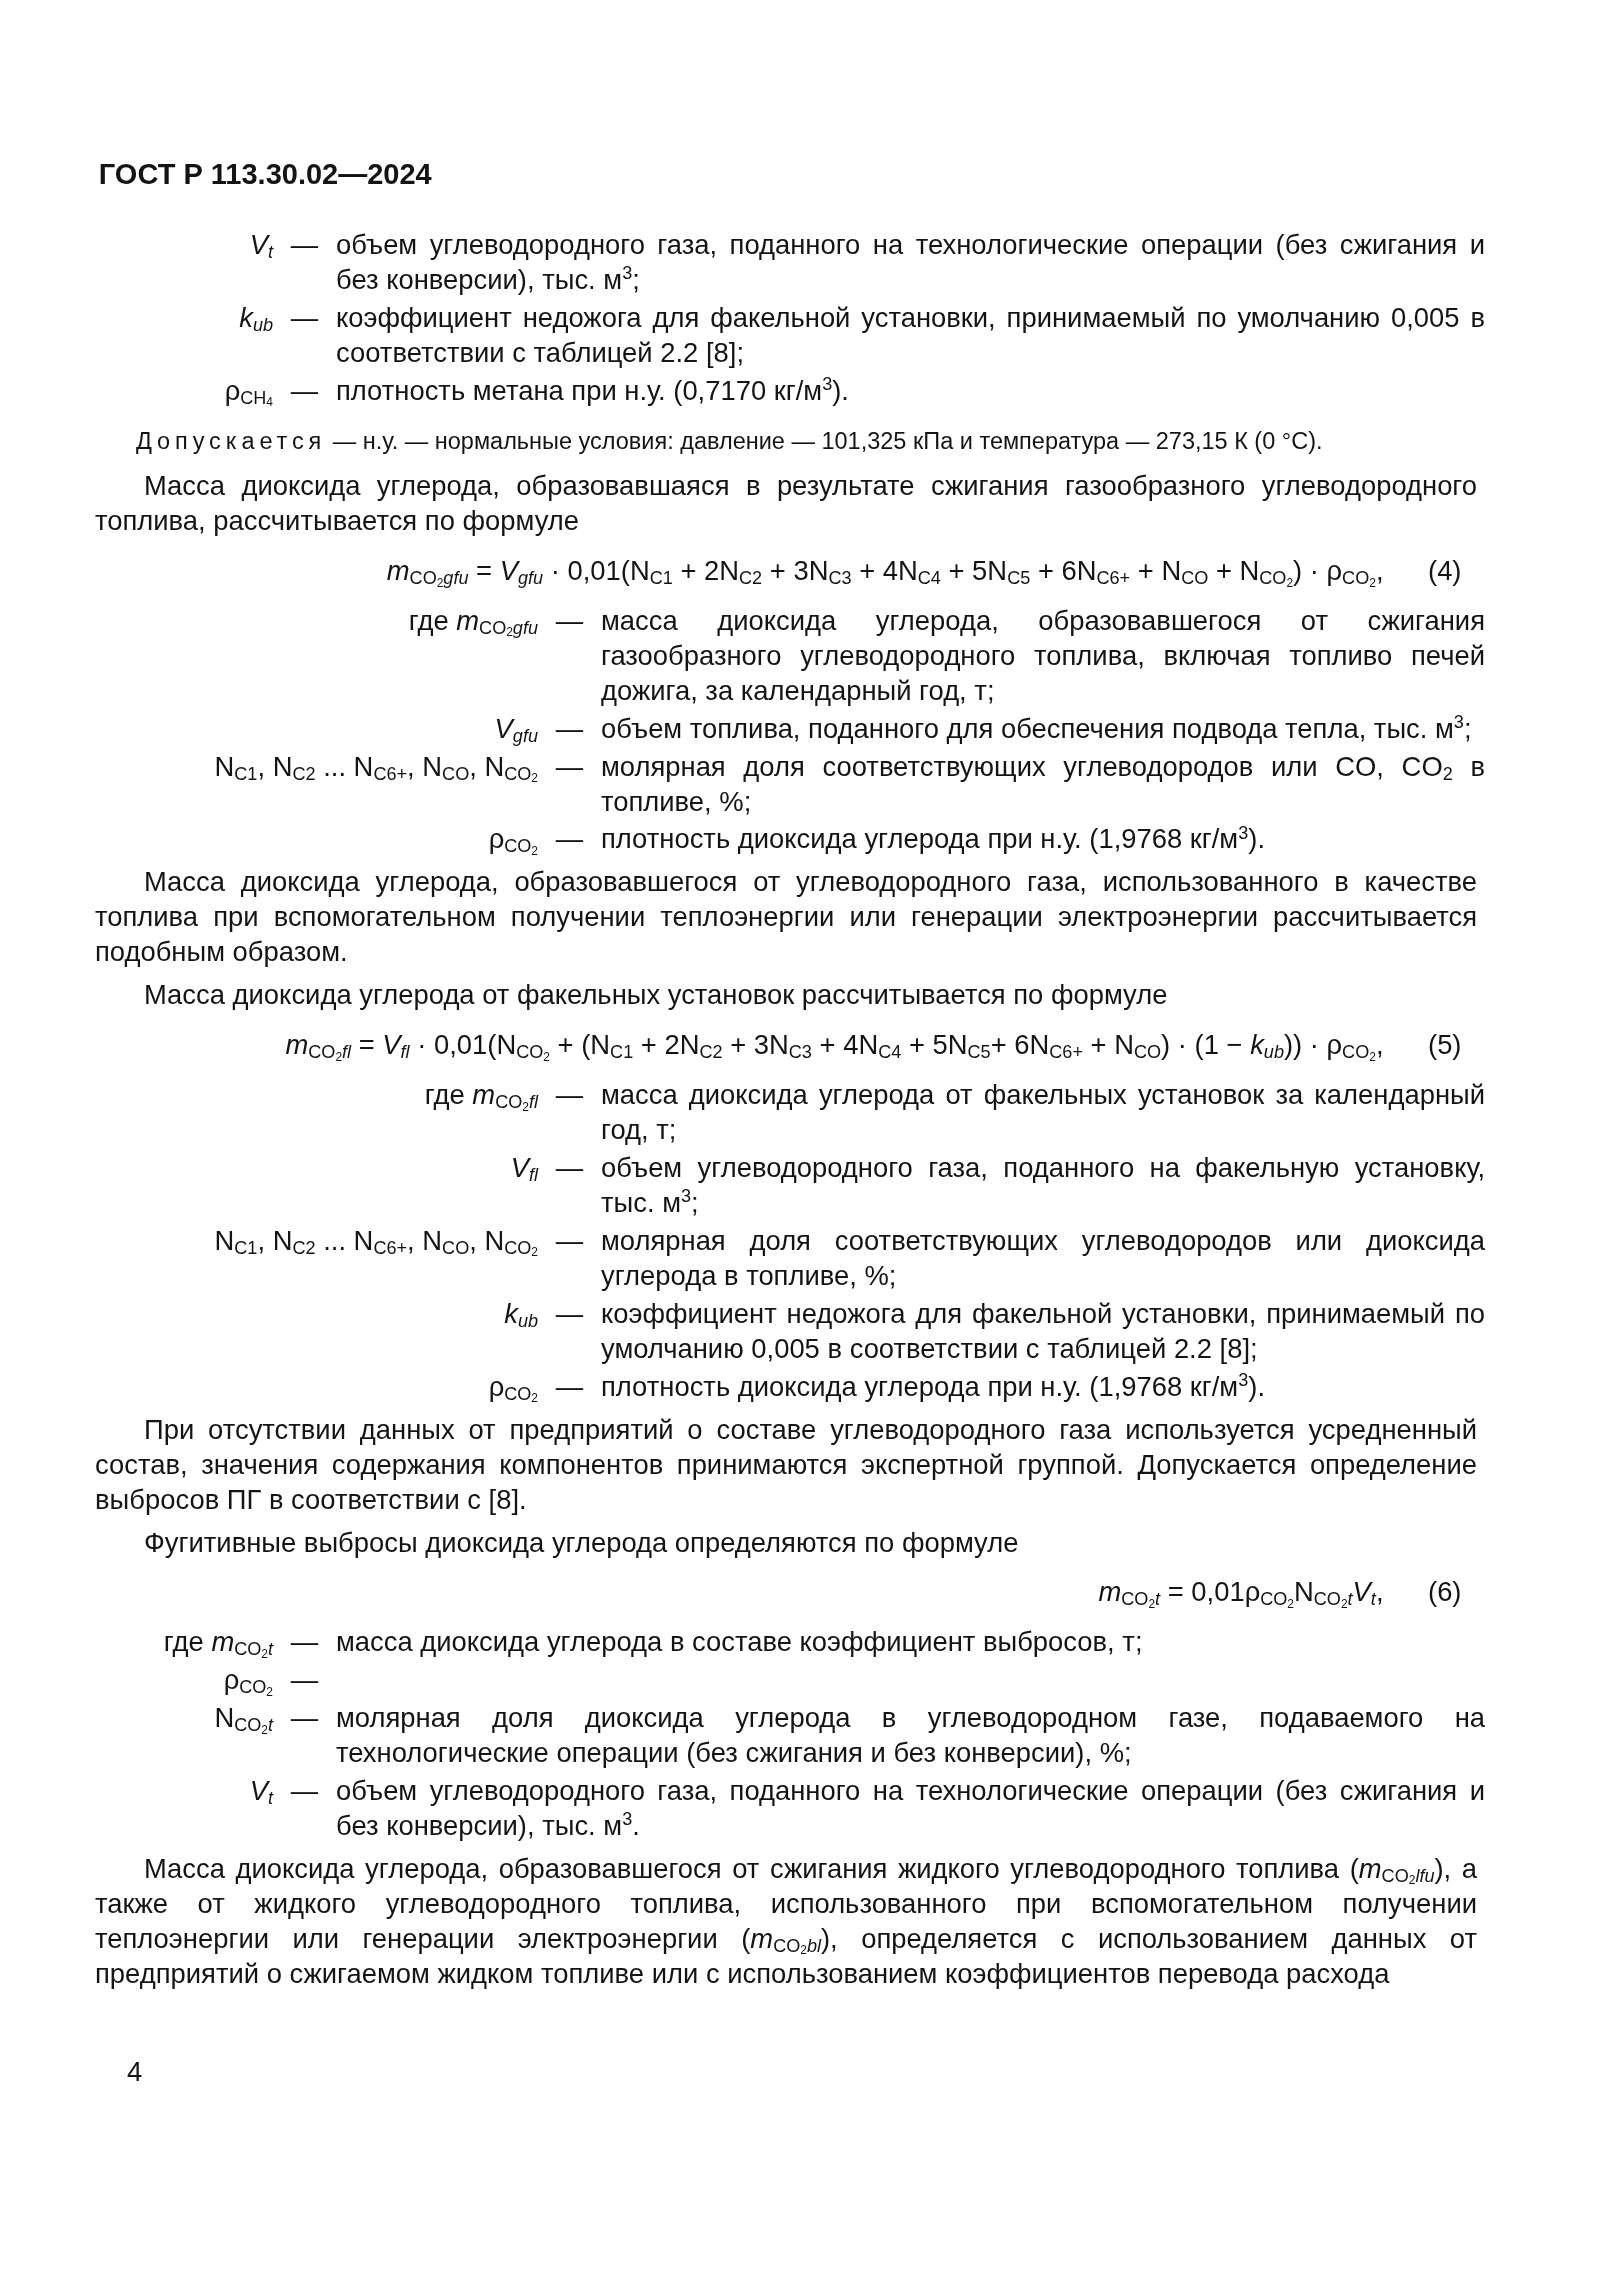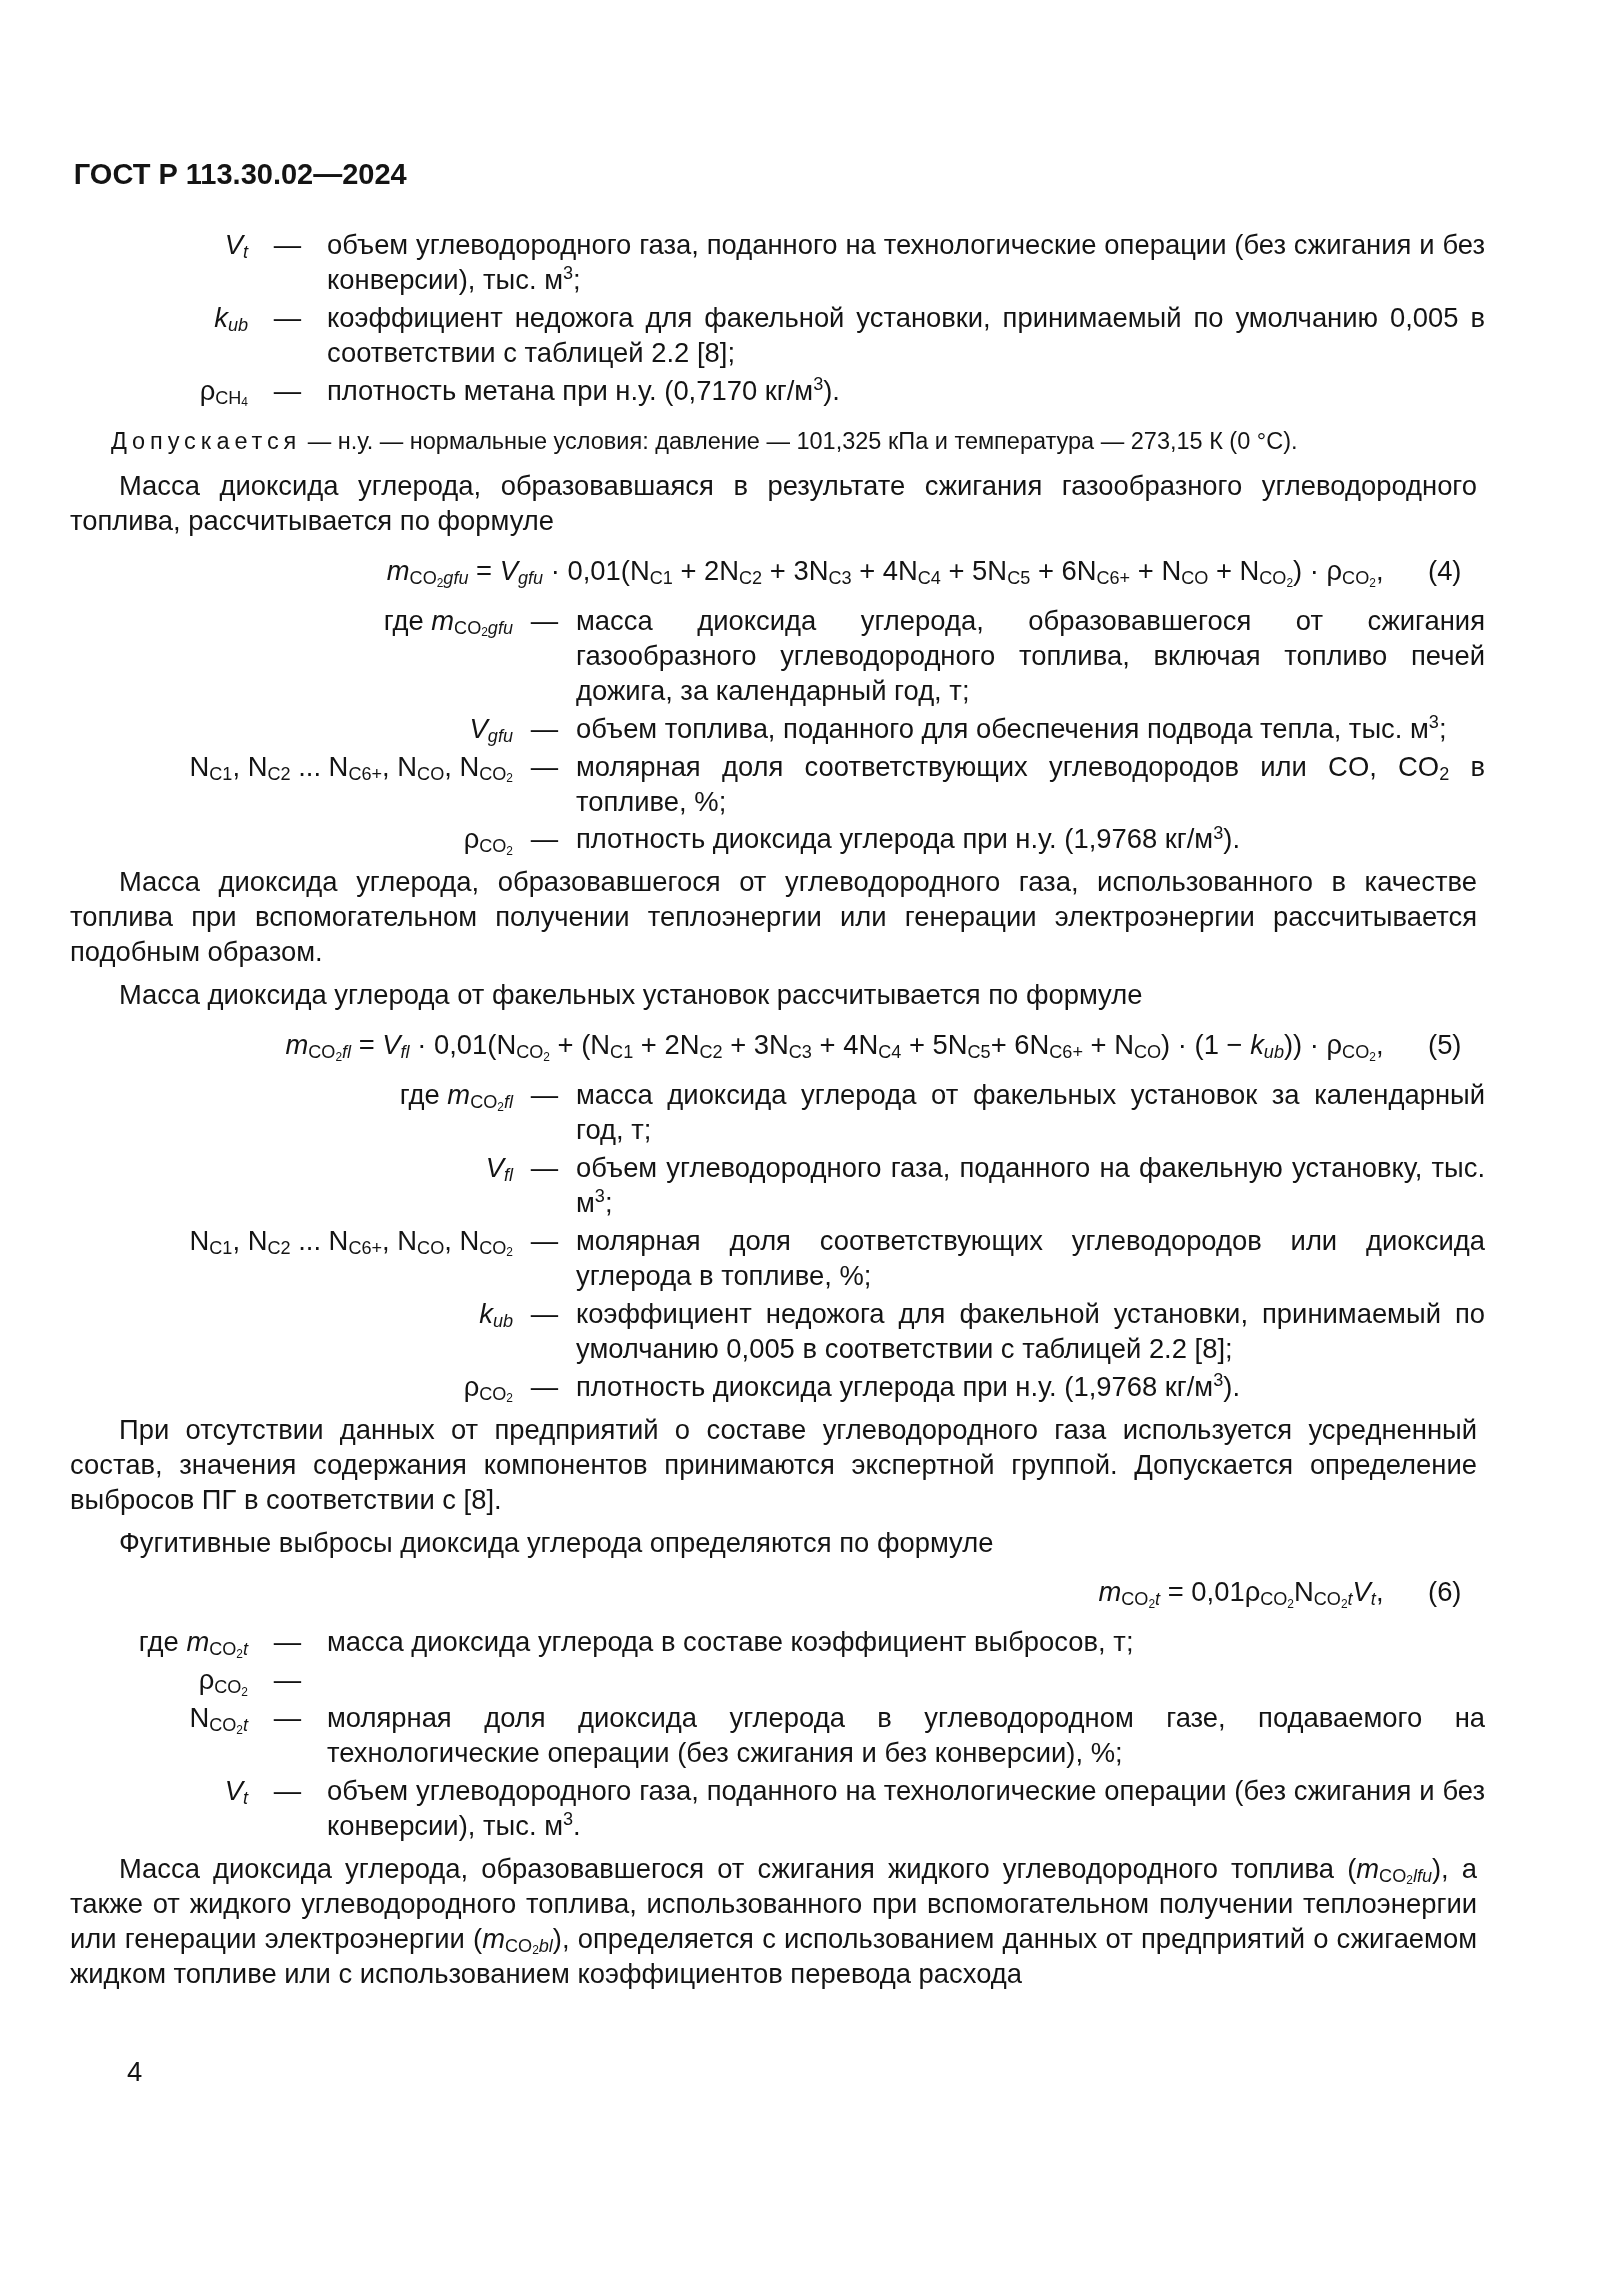--- a/index.html
+++ b/index.html
@@ -2,27 +2,27 @@
 <html><head>
 <meta charset="utf-8">
 <style>
   html,body{margin:0;padding:0;background:#e8e8e8;}
   .page{
     position:relative;
     width:1621px;height:2293px;
     margin:0 auto;
     background:#ffffff;
     box-sizing:border-box;
-    padding:157px 136px 0 62px;
+    padding:157px 136px 0 87px;
     font-family:"Liberation Sans","DejaVu Sans",sans-serif;
     font-size:27.4px;line-height:35px;color:#141414;
   }
   .doc-header{font-weight:bold;font-size:29px;margin:0 0 35px 11.8px;}
   .def-row{display:grid;margin:2.9px 0;}
-  .cols-narrow{grid-template-columns:186px 63px 1fr;gap:8px;}
+  .cols-narrow{grid-template-columns:186px 63px 1fr;}
   .cols-wide{grid-template-columns:451px 63px 1fr;}
   .term{text-align:right;white-space:nowrap;}
   .dash{text-align:center;}
   .dtext{text-align:justify;}
   .note{font-size:23.5px;line-height:29px;margin:19.6px 0 11.8px;padding-left:49px;}
   .note-label{letter-spacing:4.9px;}
   .para{margin:8px;text-indent:49px;text-align:justify;}
   .formula{display:flex;align-items:center;margin:9.8px 0;min-height:45px;}
   .expr{flex:1;text-align:right;}
   .fnum{width:78px;text-align:right;padding-right:23.5px;}

